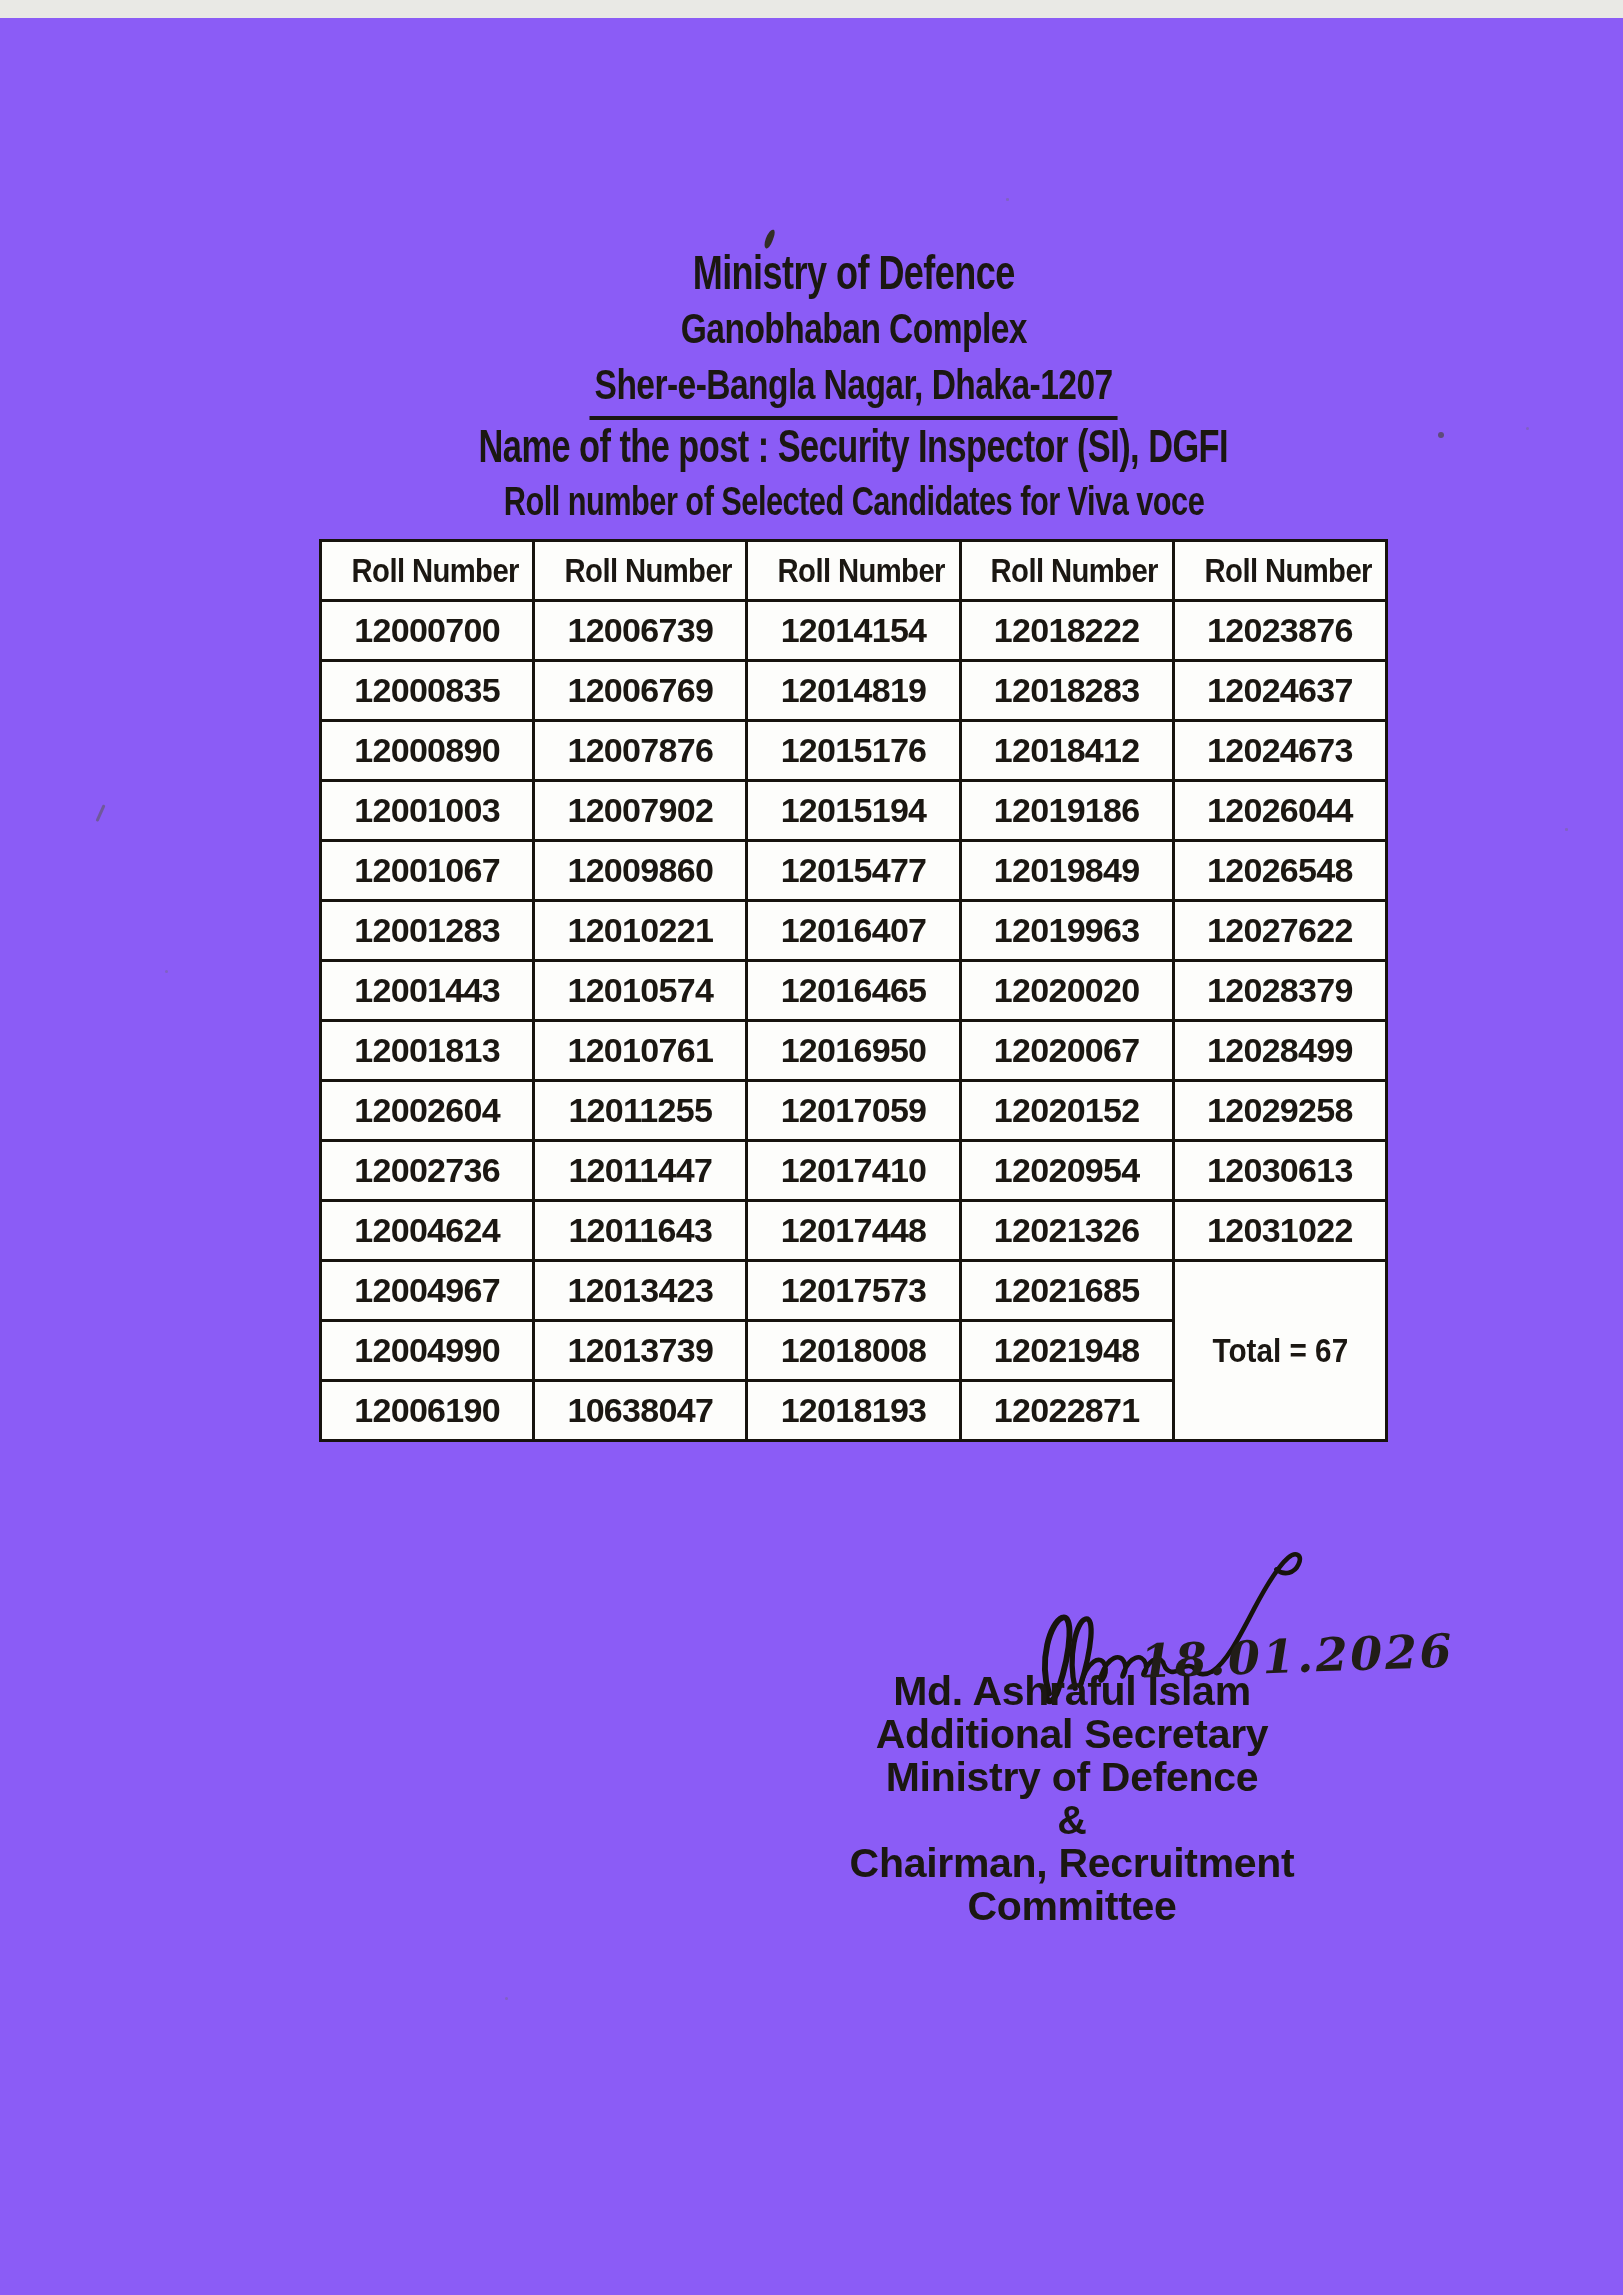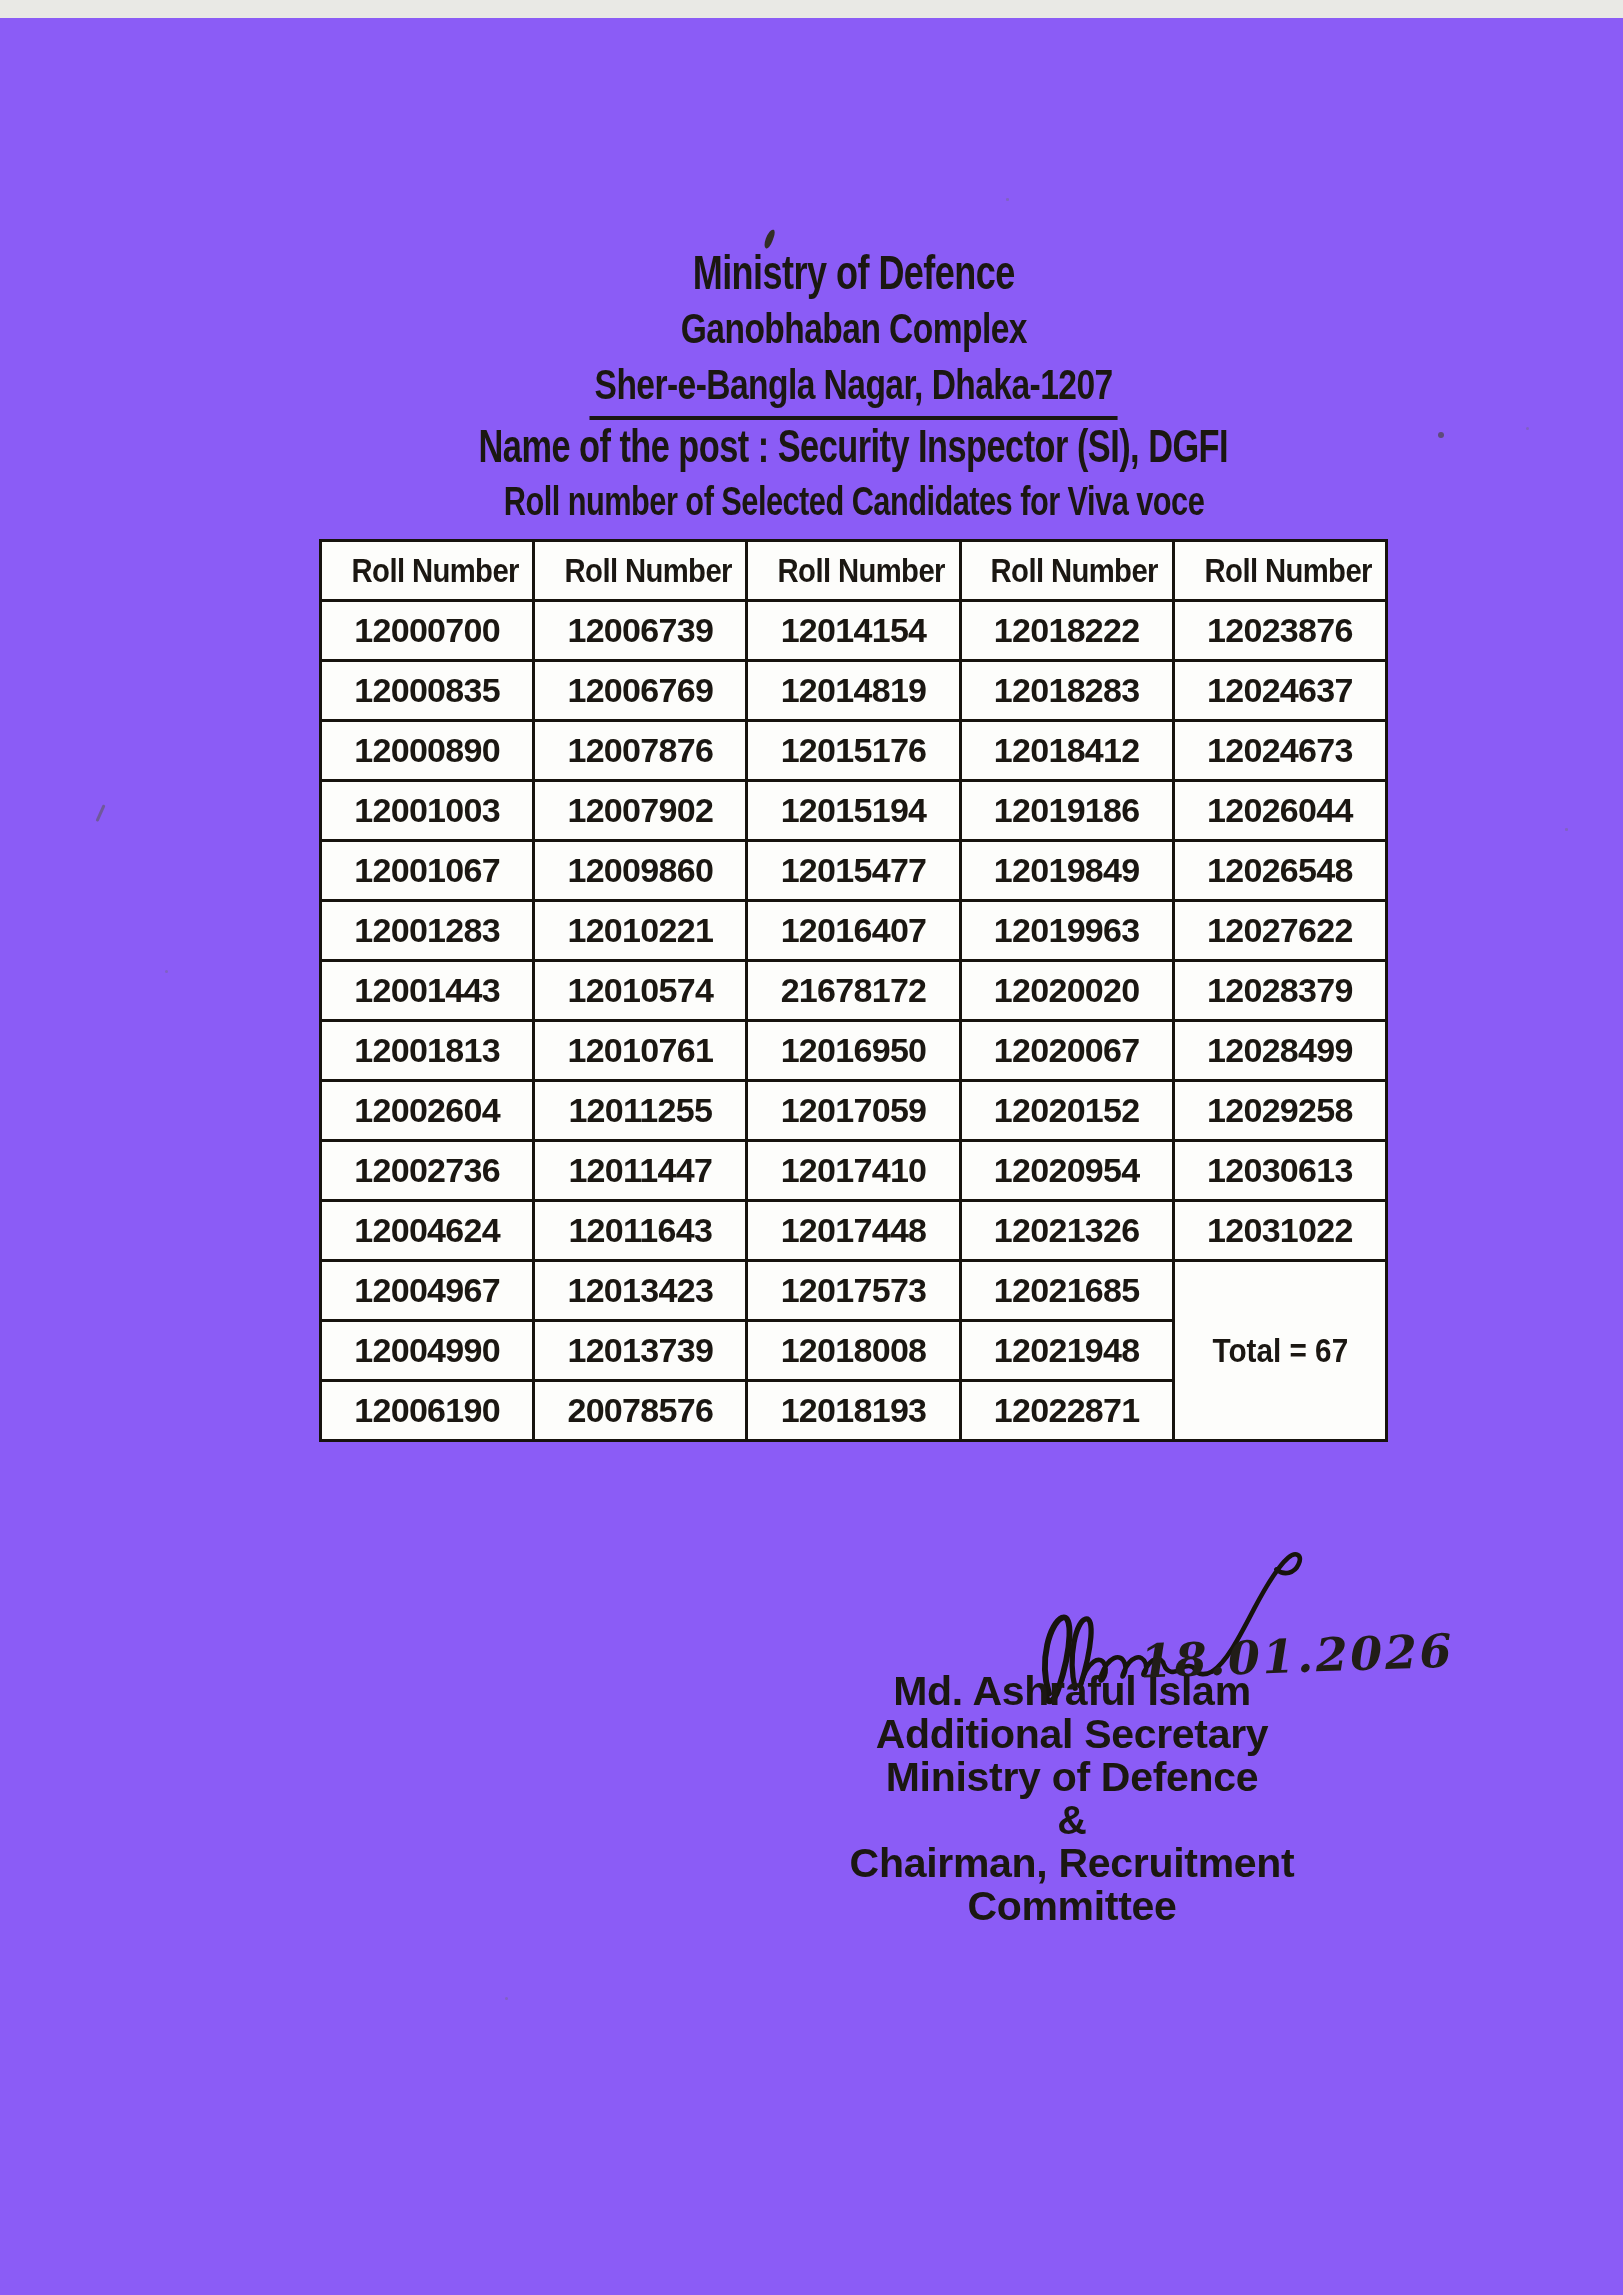--- a/index.html
+++ b/index.html
@@ -204,21 +204,21 @@
         <tr>
           <td>12001283</td>
           <td>12010221</td>
           <td>12016407</td>
           <td>12019963</td>
           <td>12027622</td>
         </tr>
         <tr>
           <td>12001443</td>
           <td>12010574</td>
-          <td>21678172</td>
+          <td>12016465</td>
           <td>12020020</td>
           <td>12028379</td>
         </tr>
         <tr>
           <td>12001813</td>
           <td>12010761</td>
           <td>12016950</td>
           <td>12020067</td>
           <td>12028499</td>
         </tr>
@@ -251,21 +251,21 @@
           <td class="total-cell" rowspan="3"><span class="c90">Total = 67</span></td>
         </tr>
         <tr>
           <td>12004990</td>
           <td>12013739</td>
           <td>12018008</td>
           <td>12021948</td>
         </tr>
         <tr>
           <td>12006190</td>
-          <td>20078576</td>
+          <td>10638047</td>
           <td>12018193</td>
           <td>12022871</td>
         </tr>
       </tbody>
   </table>
 
   <svg class="sig" viewBox="0 0 480 300" aria-hidden="true">
     <g fill="none" stroke="#17130d" stroke-linecap="round" stroke-linejoin="round">
       <path stroke-width="9" d="M38 258 C 22 206, 40 150, 58 142 C 74 135, 74 186, 52 252 C 46 270, 36 276, 34 262"></path>
       <path stroke-width="8" d="M78 250 C 66 200, 80 148, 94 144 C 108 140, 104 188, 86 246"></path>

